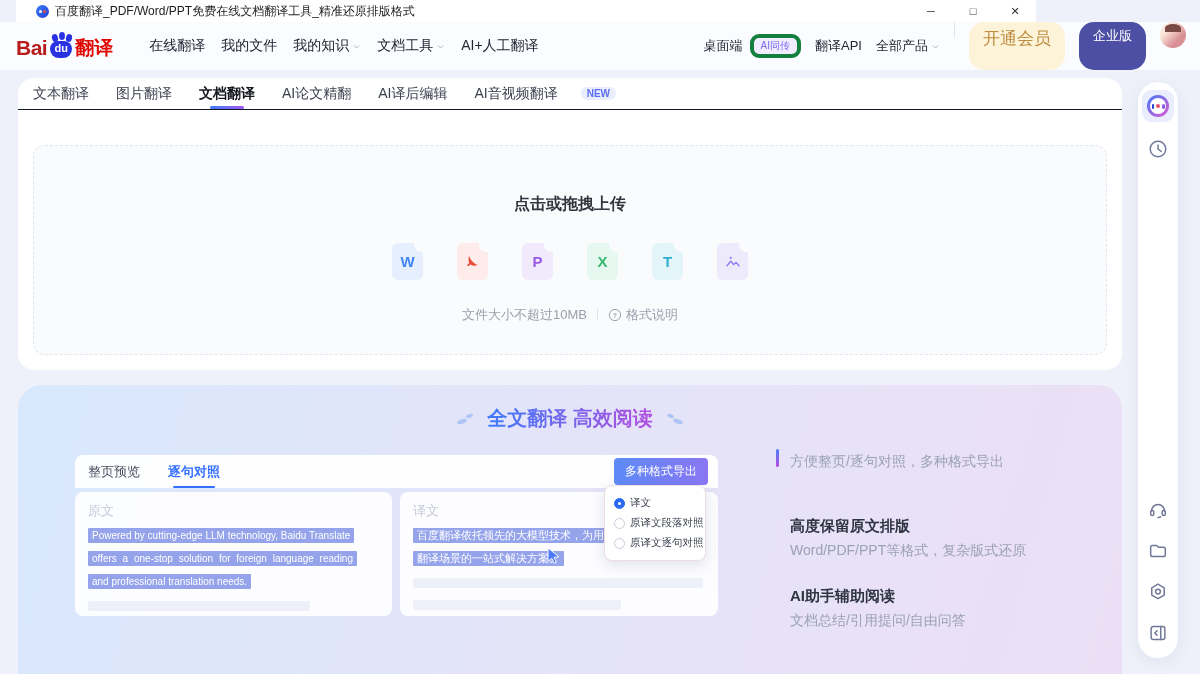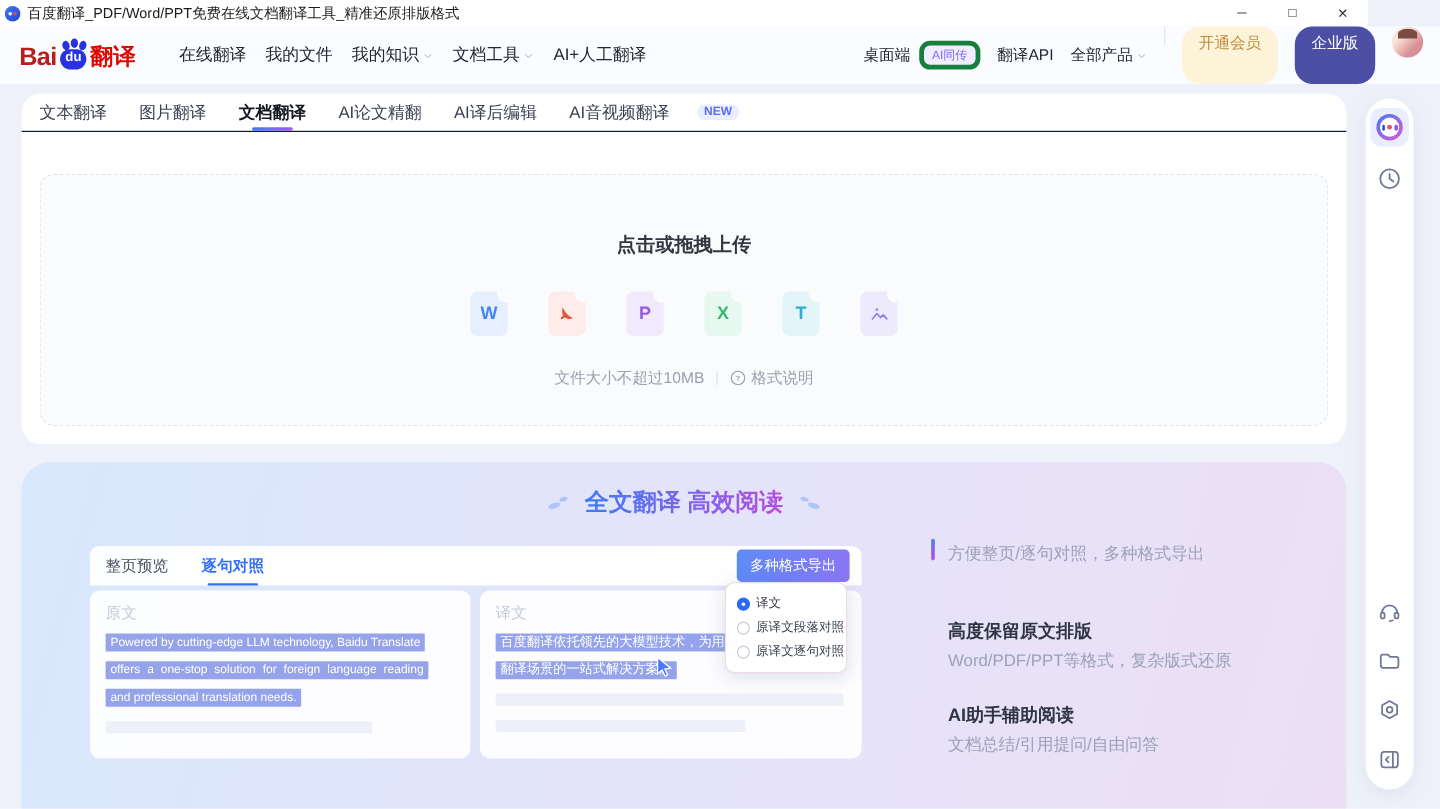--- a/index.html
+++ b/index.html
@@ -1,21 +1,21 @@
 <!DOCTYPE html>
 <html><head>
 <meta charset="utf-8">
 <style>
   * { margin:0; padding:0; box-sizing:border-box; }
   html,body { width:1200px; height:674px; }
   body { font-family:"Liberation Sans","DejaVu Sans",sans-serif; }
   .window { position:relative; width:1200px; height:674px; background:#eef1f9; overflow:hidden; }
 
   
-  .titlebar { position:absolute; left:0; top:0; width:1140px; height:22px; background:#ffffff; display:flex; align-items:center; padding-left:4px; }
+  .titlebar { position:absolute; left:16px; top:0; width:1020px; height:22px; background:#ffffff; display:flex; align-items:center; padding-left:20px; }
   .favicon { width:13px; height:13px; border-radius:50%; background:linear-gradient(135deg,#3a7bf7,#2741d6); position:relative; flex:0 0 auto; }
   .favicon::after { content:''; position:absolute; left:3px; top:5px; width:3px; height:3px; border-radius:50%; background:#fff; box-shadow:4px 0 0 #e34d4d; }
   .titlebar-text { font-size:12px; color:#1c1c1c; margin-left:6px; white-space:nowrap; }
   .win-controls { position:absolute; right:0; top:0; height:22px; display:flex; }
   .win-btn { width:42px; height:22px; display:flex; align-items:center; justify-content:center; font-size:11px; color:#333; }
 
   
   .navbar { position:absolute; left:0; top:22px; width:1200px; height:48px; background:#fbfcff; display:flex; align-items:center; }
   .logo { display:flex; align-items:flex-end; margin-left:16px; cursor:pointer; }
   .logo-bai { color:#b91c1c; font-weight:800; font-size:21px; letter-spacing:-0.5px; line-height:1; }
@@ -26,21 +26,21 @@
   .paw-toe.t2 { left:11px; top:-2px; }
   .paw-toe.t3 { left:18px; transform:rotate(15deg); }
   .paw-du { position:absolute; left:0; top:8px; width:26px; text-align:center; color:#fff; font-size:11px; font-weight:700; }
   .logo-cn { color:#e10601; font-weight:800; font-size:19px; line-height:1.05; }
   .nav-menu { display:flex; align-items:center; gap:16px; margin-left:36px; }
   .nav-item { display:flex; align-items:center; gap:3px; font-size:14px; color:#222633; cursor:pointer; }
   .nav-right { position:absolute; right:14px; top:0; height:48px; display:flex; gap:14px; }
   .pill-badge { background:#efedff; border:4px solid #15803d; color:#7d6bf2; font-size:10px; padding:1px 7px; border-radius:9px; margin-left:4px; }
   .nav-right .nav-item { font-size:13px; }
   .nav-divider { width:1px; height:16px; background:#e3e6ee; }
-  .vip-pill { background:#fcf3d9; color:#bf8c3f; font-size:13px; padding:5px 14px; border-radius:15px; cursor:pointer; }
+  .vip-pill { background:#fcf3d9; color:#bf8c3f; font-size:17px; padding:5px 14px; border-radius:15px; cursor:pointer; }
   .ent-pill { background:#4c4fa3; color:#ffffff; font-size:13px; padding:5px 14px; border-radius:15px; cursor:pointer; }
   .avatar { width:26px; height:26px; border-radius:50%; background:linear-gradient(135deg,#fbe4d8 30%,#d98f96 70%); position:relative; overflow:hidden; cursor:pointer; }
   .avatar::after { content:''; position:absolute; left:5px; top:2px; width:16px; height:8px; border-radius:50% 50% 0 0; background:#7a4a43; }
   .chev { width:9px; height:9px; }
   .chev polyline { fill:none; stroke:#9aa0ad; stroke-width:2; }
 
   
   .main-card { position:absolute; left:18px; top:78px; width:1104px; height:292px; background:#ffffff; border-radius:16px; }
   .doc-tabs { display:flex; align-items:center; gap:27px; height:32px; padding-left:15px; border-bottom:1px solid #0f172a; }
   .doc-tab { position:relative; font-size:14px; color:#3c4150; height:100%; display:flex; align-items:center; cursor:pointer; }
@@ -71,21 +71,21 @@
   .spark i:nth-child(1){ width:10px; height:5px; left:0; top:6px; transform:rotate(-30deg); }
   .spark i:nth-child(2){ width:7px; height:4px; left:9px; top:1px; transform:rotate(-30deg); }
   .spark.flip { transform:scaleX(-1); }
 
   .preview-toolbar { position:absolute; left:57px; top:70px; width:643px; height:33px; background:rgba(255,255,255,.95); border-radius:8px 8px 0 0; display:flex; align-items:center; padding:0 10px 0 13px; }
   .pv-tab { position:relative; height:100%; display:flex; align-items:center; font-size:13px; color:#4a5061; margin-right:28px; cursor:pointer; }
   .pv-tab.active { color:#3370ff; font-weight:700; }
   .pv-tab.active::after { content:''; position:absolute; left:50%; bottom:0; transform:translateX(-50%); width:42px; height:2px; background:#3370ff; border-radius:1px; }
   .export-btn { margin-left:auto; background:linear-gradient(90deg,#5d8bf7,#8a76f3); color:#fff; font-size:12px; padding:5px 11px; border-radius:4px; border:none; cursor:pointer; }
 
-  .pv-card { position:absolute; top:107px; height:140px; background:rgba(255,255,255,.92); border-radius:8px; padding:10px 13px; }
+  .pv-card { position:absolute; top:107px; height:124px; background:rgba(255,255,255,.92); border-radius:8px; padding:10px 13px; }
   .pv-card.src { left:57px; width:317px; }
   .pv-card.tgt { left:382px; width:318px; }
   .pv-label { font-size:13px; color:#c5cbdb; }
   .hl-line { display:inline-block; margin-top:8px; background:#95a3ea; color:#ffffff; font-size:10px; line-height:13px; padding:1px 4px; border-radius:1px; white-space:nowrap; }
   .hl-cn { font-size:11px; }
   .hl-wide { word-spacing:3px; }
   .ph-bar { height:10px; border-radius:2px; background:#edf0f8; margin-top:12px; }
 
   .export-menu { position:absolute; left:586px; top:100px; width:102px; background:#ffffff; border:1px solid #f0dde2; border-radius:8px; box-shadow:0 4px 14px rgba(90,100,150,.18); padding:7px 9px; z-index:5; }
   .menu-opt { display:flex; align-items:center; gap:5px; padding:3px 0; cursor:pointer; }

